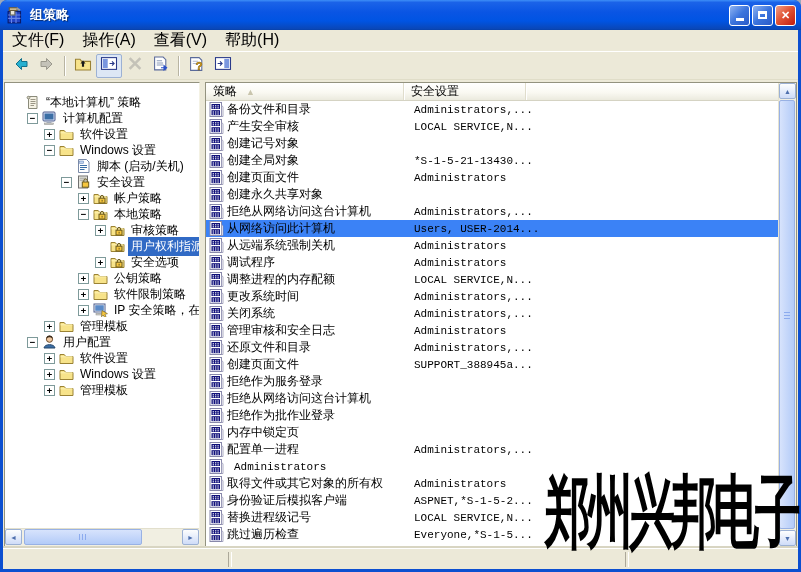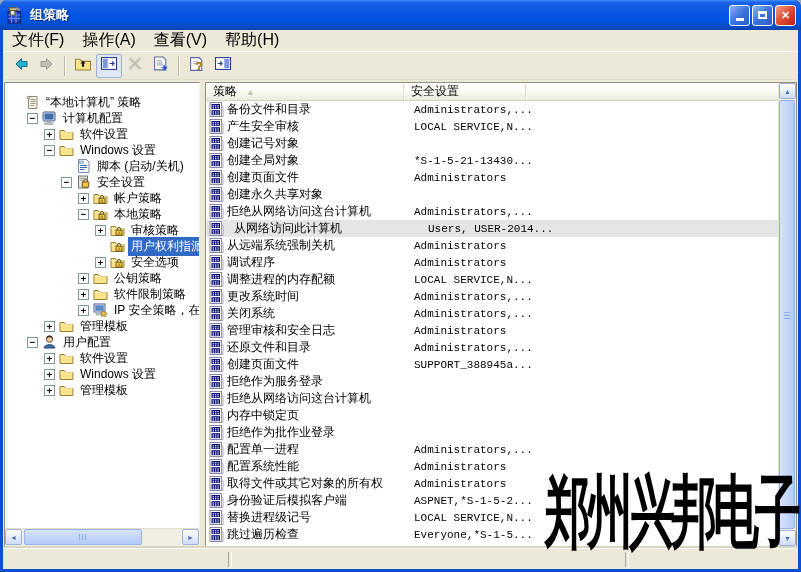--- a/index.html
+++ b/index.html
@@ -44,21 +44,21 @@
   .list-main{flex:1;display:flex;flex-direction:column;overflow:hidden;}
   .list-header{height:17px;flex:none;display:flex;font-size:12px;
     background:linear-gradient(180deg,#ffffff,#faf9f2 55%,#ebeade);border-bottom:1px solid #d5d3c3;}
   .hcell{display:flex;align-items:center;padding:0 7px;box-sizing:border-box;border-right:1px solid #e0ddcc;box-shadow:1px 0 0 #fff;}
   .hcell.c1{width:198px;flex:none;}
   .hcell.c2{width:122px;flex:none;}
   .hcell.c3{flex:1;border-right:none;box-shadow:none;}
   .sort{color:#c9c5ad;font-size:9px;margin-left:9px;}
   .list-body{flex:1;overflow:hidden;}
   .lrow{height:17px;display:flex;align-items:center;font-size:12px;}
-  .lrow.hl{background:#e5e5e5;gap:7px;}
+  .lrow.hl{background:#3b82f6;}
   .licon{width:15px;height:15px;margin:0 3px 0 3px;flex:none;}
   .lpolicy{width:180px;flex:none;overflow:hidden;white-space:nowrap;}
   .lsetting{flex:1;padding-left:7px;white-space:nowrap;overflow:hidden;font-family:"Liberation Mono",monospace;font-size:11px;}
   .vscroll{width:17px;flex:none;display:flex;flex-direction:column;background:#f1efe2;border-left:1px solid #e5e2d0;}
   .vtrack{flex:1;position:relative;}
   .vthumb{position:absolute;left:0;right:1px;top:1px;bottom:1px;border:1px solid #98b1e4;border-radius:2px;
     background:linear-gradient(90deg,#d7e3fc,#b3cbf8);box-sizing:border-box;display:flex;align-items:center;justify-content:center;}
   .grip-v{height:9px;width:6px;background:repeating-linear-gradient(0deg,#8cabee 0 1px,transparent 1px 3px);}
   .statusbar{height:20px;flex:none;background:#ece9d8;border-top:1px solid #fff;box-shadow:0 -2px 0 #d8d5c2;position:relative;}
   .sdiv{position:absolute;top:3px;bottom:2px;width:2px;border-left:1px solid #aca899;border-right:1px solid #fff;}
@@ -859,20 +859,44 @@
                       <rect x="5.6" y="5.2" width="1.2" height="1.2"></rect>
                       <rect x="8" y="5.2" width="1.2" height="1.2"></rect>
                       <rect x="3.2" y="9.4" width="1.2" height="1.2"></rect>
                       <rect x="5.6" y="9.4" width="1.2" height="1.2"></rect>
                       <rect x="8" y="9.4" width="1.2" height="1.2"></rect>
                       <rect x="3.2" y="11.4" width="1.2" height="1.2"></rect>
                       <rect x="5.6" y="11.4" width="1.2" height="1.2"></rect>
                       <rect x="8" y="11.4" width="1.2" height="1.2"></rect>
                     </g>
                   </svg></span>
+                <span class="lpolicy">拒绝作为批作业登录</span>
+                <span class="lsetting"></span>
+              </div>
+              <div class="lrow">
+                <span class="licon"><svg width="15" height="15" viewBox="0 0 14 15">
+                    <rect x="0.5" y="0.5" width="11.5" height="14" fill="#fff" stroke="#8888aa"></rect>
+                    <path d="M12 3.5l1.5 1.2v9.8H12z" fill="#fff" stroke="#8888aa" stroke-width="0.7"></path>
+                    <rect x="2" y="2" width="8.5" height="5" fill="#10107a"></rect>
+                    <rect x="2" y="8.2" width="8.5" height="5" fill="#10107a"></rect>
+                    <g fill="#fff">
+                      <rect x="3.2" y="3.2" width="1.2" height="1.2"></rect>
+                      <rect x="5.6" y="3.2" width="1.2" height="1.2"></rect>
+                      <rect x="8" y="3.2" width="1.2" height="1.2"></rect>
+                      <rect x="3.2" y="5.2" width="1.2" height="1.2"></rect>
+                      <rect x="5.6" y="5.2" width="1.2" height="1.2"></rect>
+                      <rect x="8" y="5.2" width="1.2" height="1.2"></rect>
+                      <rect x="3.2" y="9.4" width="1.2" height="1.2"></rect>
+                      <rect x="5.6" y="9.4" width="1.2" height="1.2"></rect>
+                      <rect x="8" y="9.4" width="1.2" height="1.2"></rect>
+                      <rect x="3.2" y="11.4" width="1.2" height="1.2"></rect>
+                      <rect x="5.6" y="11.4" width="1.2" height="1.2"></rect>
+                      <rect x="8" y="11.4" width="1.2" height="1.2"></rect>
+                    </g>
+                  </svg></span>
                 <span class="lpolicy">内存中锁定页</span>
                 <span class="lsetting"></span>
               </div>
               <div class="lrow">
                 <span class="licon"><svg width="15" height="15" viewBox="0 0 14 15">
                     <rect x="0.5" y="0.5" width="11.5" height="14" fill="#fff" stroke="#8888aa"></rect>
                     <path d="M12 3.5l1.5 1.2v9.8H12z" fill="#fff" stroke="#8888aa" stroke-width="0.7"></path>
                     <rect x="2" y="2" width="8.5" height="5" fill="#10107a"></rect>
                     <rect x="2" y="8.2" width="8.5" height="5" fill="#10107a"></rect>
                     <g fill="#fff">
@@ -883,44 +907,20 @@
                       <rect x="5.6" y="5.2" width="1.2" height="1.2"></rect>
                       <rect x="8" y="5.2" width="1.2" height="1.2"></rect>
                       <rect x="3.2" y="9.4" width="1.2" height="1.2"></rect>
                       <rect x="5.6" y="9.4" width="1.2" height="1.2"></rect>
                       <rect x="8" y="9.4" width="1.2" height="1.2"></rect>
                       <rect x="3.2" y="11.4" width="1.2" height="1.2"></rect>
                       <rect x="5.6" y="11.4" width="1.2" height="1.2"></rect>
                       <rect x="8" y="11.4" width="1.2" height="1.2"></rect>
                     </g>
                   </svg></span>
-                <span class="lpolicy">拒绝作为批作业登录</span>
-                <span class="lsetting"></span>
-              </div>
-              <div class="lrow">
-                <span class="licon"><svg width="15" height="15" viewBox="0 0 14 15">
-                    <rect x="0.5" y="0.5" width="11.5" height="14" fill="#fff" stroke="#8888aa"></rect>
-                    <path d="M12 3.5l1.5 1.2v9.8H12z" fill="#fff" stroke="#8888aa" stroke-width="0.7"></path>
-                    <rect x="2" y="2" width="8.5" height="5" fill="#10107a"></rect>
-                    <rect x="2" y="8.2" width="8.5" height="5" fill="#10107a"></rect>
-                    <g fill="#fff">
-                      <rect x="3.2" y="3.2" width="1.2" height="1.2"></rect>
-                      <rect x="5.6" y="3.2" width="1.2" height="1.2"></rect>
-                      <rect x="8" y="3.2" width="1.2" height="1.2"></rect>
-                      <rect x="3.2" y="5.2" width="1.2" height="1.2"></rect>
-                      <rect x="5.6" y="5.2" width="1.2" height="1.2"></rect>
-                      <rect x="8" y="5.2" width="1.2" height="1.2"></rect>
-                      <rect x="3.2" y="9.4" width="1.2" height="1.2"></rect>
-                      <rect x="5.6" y="9.4" width="1.2" height="1.2"></rect>
-                      <rect x="8" y="9.4" width="1.2" height="1.2"></rect>
-                      <rect x="3.2" y="11.4" width="1.2" height="1.2"></rect>
-                      <rect x="5.6" y="11.4" width="1.2" height="1.2"></rect>
-                      <rect x="8" y="11.4" width="1.2" height="1.2"></rect>
-                    </g>
-                  </svg></span>
                 <span class="lpolicy">配置单一进程</span>
                 <span class="lsetting">Administrators,...</span>
               </div>
               <div class="lrow">
                 <span class="licon"><svg width="15" height="15" viewBox="0 0 14 15">
                     <rect x="0.5" y="0.5" width="11.5" height="14" fill="#fff" stroke="#8888aa"></rect>
                     <path d="M12 3.5l1.5 1.2v9.8H12z" fill="#fff" stroke="#8888aa" stroke-width="0.7"></path>
                     <rect x="2" y="2" width="8.5" height="5" fill="#10107a"></rect>
                     <rect x="2" y="8.2" width="8.5" height="5" fill="#10107a"></rect>
                     <g fill="#fff">
@@ -931,21 +931,20 @@
                       <rect x="5.6" y="5.2" width="1.2" height="1.2"></rect>
                       <rect x="8" y="5.2" width="1.2" height="1.2"></rect>
                       <rect x="3.2" y="9.4" width="1.2" height="1.2"></rect>
                       <rect x="5.6" y="9.4" width="1.2" height="1.2"></rect>
                       <rect x="8" y="9.4" width="1.2" height="1.2"></rect>
                       <rect x="3.2" y="11.4" width="1.2" height="1.2"></rect>
                       <rect x="5.6" y="11.4" width="1.2" height="1.2"></rect>
                       <rect x="8" y="11.4" width="1.2" height="1.2"></rect>
                     </g>
                   </svg></span>
-                <span class="lpolicy">配置系统性能</span>
                 <span class="lsetting">Administrators</span>
               </div>
               <div class="lrow">
                 <span class="licon"><svg width="15" height="15" viewBox="0 0 14 15">
                     <rect x="0.5" y="0.5" width="11.5" height="14" fill="#fff" stroke="#8888aa"></rect>
                     <path d="M12 3.5l1.5 1.2v9.8H12z" fill="#fff" stroke="#8888aa" stroke-width="0.7"></path>
                     <rect x="2" y="2" width="8.5" height="5" fill="#10107a"></rect>
                     <rect x="2" y="8.2" width="8.5" height="5" fill="#10107a"></rect>
                     <g fill="#fff">
                       <rect x="3.2" y="3.2" width="1.2" height="1.2"></rect>

